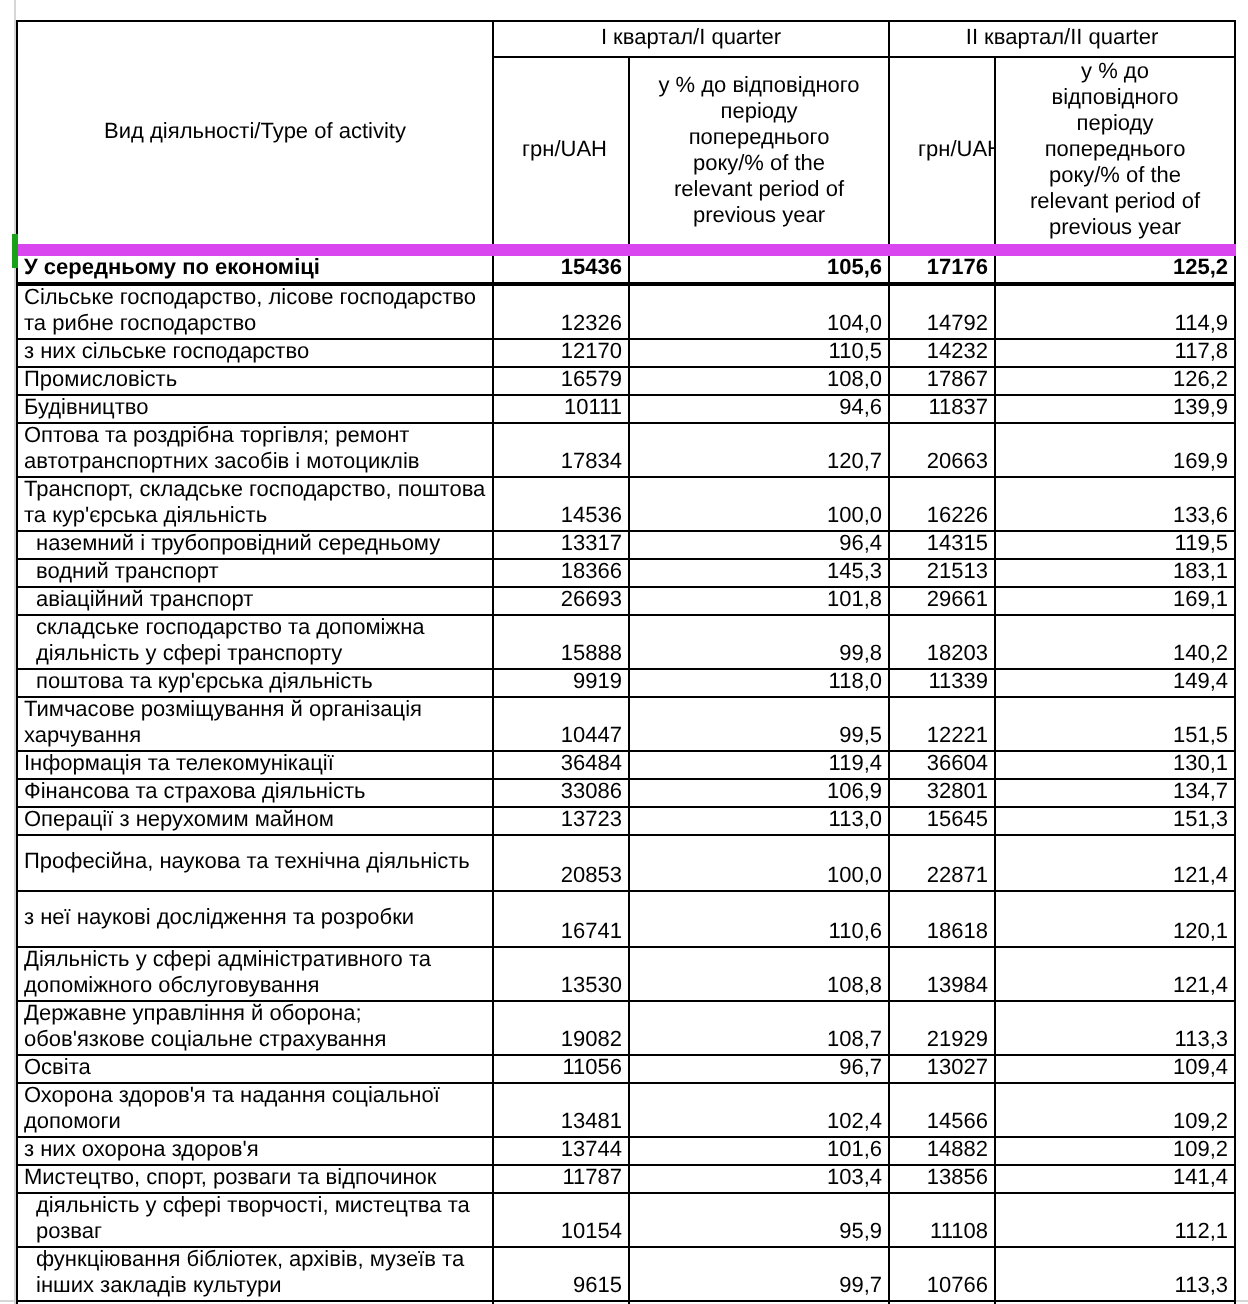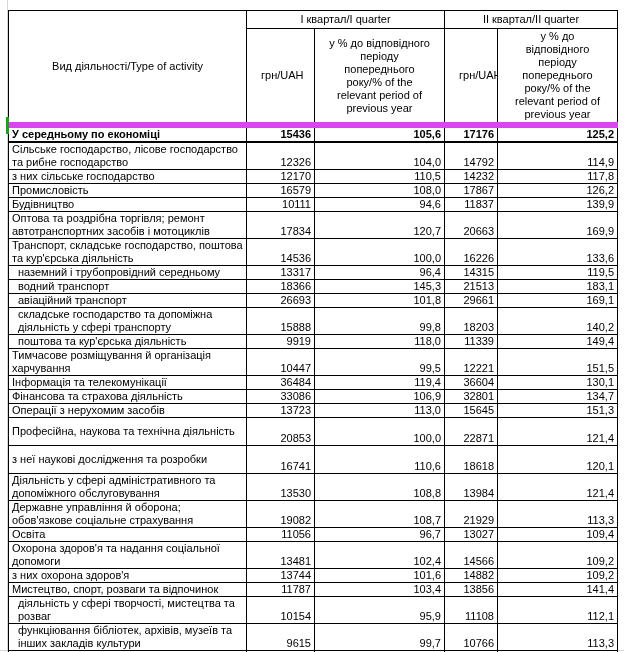--- a/index.html
+++ b/index.html
@@ -185,21 +185,21 @@
       <td class="num">130,1</td>
     </tr>
         <tr>
       <td class="label indent-0">Фінансова та страхова діяльність</td>
       <td class="num">33086</td>
       <td class="num">106,9</td>
       <td class="num">32801</td>
       <td class="num">134,7</td>
     </tr>
         <tr>
-      <td class="label indent-0">Операції з нерухомим засобів</td>
+      <td class="label indent-0">Операції з нерухомим майном</td>
       <td class="num">13723</td>
       <td class="num">113,0</td>
       <td class="num">15645</td>
       <td class="num">151,3</td>
     </tr>
         <tr class="tall">
       <td class="label indent-0">Професійна, наукова та технічна діяльність</td>
       <td class="num">20853</td>
       <td class="num">100,0</td>
       <td class="num">22871</td>

